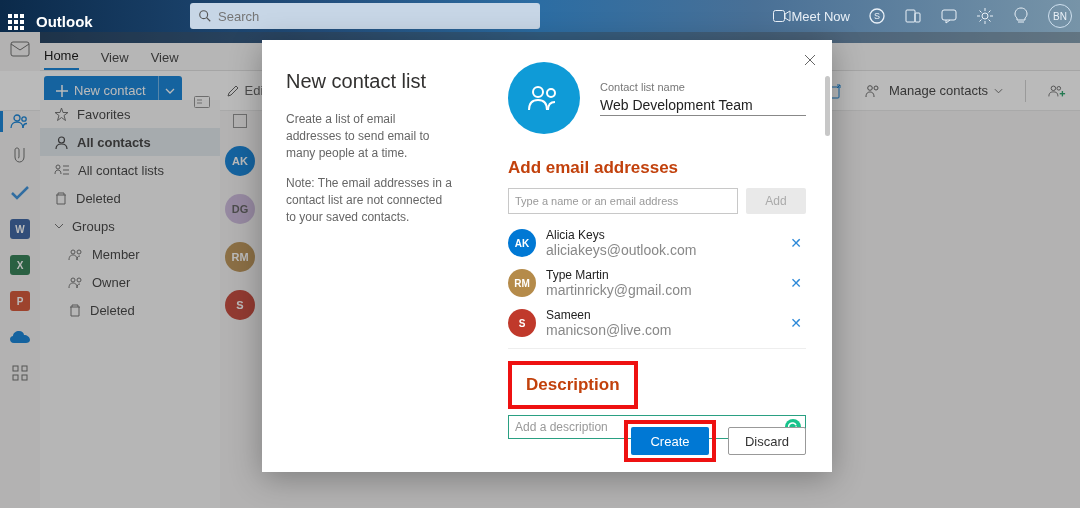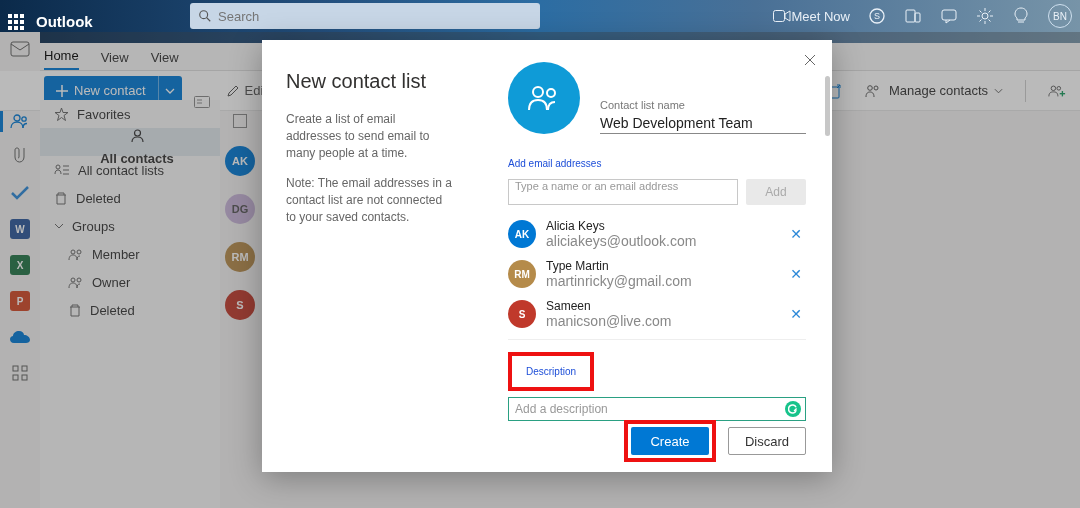--- a/index.html
+++ b/index.html
@@ -39,21 +39,21 @@
   .left-rail .r-ic.sel::before{content:"";position:absolute;left:-9px;top:0;bottom:0;width:3px;background:#0078d4;}
   .app-tile{width:20px;height:20px;border-radius:3px;display:flex;align-items:center;justify-content:center;color:#fff;font-size:10px;font-weight:600;}
   .tile-word{background:#2b579a;}
   .tile-excel{background:#217346;}
   .tile-ppt{background:#d24726;}
 
   
   .sidebar{position:absolute; left:40px; top:100px; width:180px; bottom:0; background:#f8f8f8; font-size:13px; color:#333;}
   .sidebar .item{height:28px; display:flex; align-items:center; gap:8px; padding-left:14px; cursor:pointer;}
   .sidebar .item.sub{padding-left:28px;}
-  .sidebar .item.sel{background:#dfe6ec; font-weight:600;flex-direction:column;}
+  .sidebar .item.sel{background:#dfe6ec; font-weight:600;}
   .sidebar svg{flex-shrink:0;}
   .card-ic{position:absolute; right:10px; top:-4px; color:#888;}
 
   
   .list-col{position:absolute; left:220px; top:100px; bottom:0; width:40px; display:flex;flex-direction:column; gap:18px; padding-top:14px; align-items:center;}
   .chk{width:14px;height:14px;border:1px solid #888;}
   .av{width:30px;height:30px;border-radius:50%;display:flex;align-items:center;justify-content:center;font-size:11px;font-weight:600;color:#fff;}
   .av.ak{background:#0078d4;}
   .av.dg{background:#c7b3d8;color:#555;}
   .av.rm{background:#b58b4a;}
@@ -65,28 +65,28 @@
   
   .dialog{position:absolute; left:262px; top:40px; width:570px; height:432px; background:#fff; box-shadow:0 6px 30px rgba(0,0,0,0.3); display:flex;}
   .dlg-left{width:210px; padding:30px 20px 0 24px;}
   .dlg-left h2{font-size:20px; font-weight:400; color:#323130; margin-bottom:18px;}
   .dlg-left p{font-size:12px; color:#666; line-height:1.4; margin-bottom:14px;}
   .dlg-right{flex:1; padding:22px 26px 0 36px; position:relative; overflow:hidden;}
   .dlg-close{position:absolute; right:10px; top:8px; width:24px;height:24px;display:flex;align-items:center;justify-content:center;color:#666;cursor:pointer;}
   .dlg-scroll{position:absolute; right:2px; top:36px; width:5px; height:60px; background:#c7c7c7; border-radius:3px;}
 
   .big-avatar{width:72px;height:72px;border-radius:50%;background:#0f9bd7;display:flex;align-items:center;justify-content:center;}
-  .head-row{display:flex; gap:20px; align-items:flex-end; margin-bottom:24px;}
+  .head-row{display:flex; gap:20px; align-items:center; margin-bottom:24px;}
   .head-fields{flex:1;}
   .field-lbl{font-size:11px;color:#777;}
   .field-val{border-bottom:1px solid #888; font-size:14px; color:#222; padding:2px 0 2px 0; margin-top:2px;}
 
-  .sec-lbl{font-size:10px; color:#1d4ed8; font-weight:400; margin-bottom:10px;}
+  .sec-lbl{font-size:17px; color:#c2410c; font-weight:700; margin-bottom:10px;}
   .email-row{display:flex; gap:8px; margin-bottom:14px;}
-  .email-input{flex:1; height:26px; border:1px solid #c8c8c8; font-size:11px; padding:0 6px; color:#999;display:flex;align-items:flex-start;}
+  .email-input{flex:1; height:26px; border:1px solid #c8c8c8; font-size:11px; padding:0 6px; color:#999;display:flex;align-items:center;}
   .add-btn{width:60px;height:26px;background:#e9e9e9;color:#aaa;font-size:12px;display:flex;align-items:center;justify-content:center;border-radius:2px;}
 
   .member{display:flex;align-items:center; gap:10px; margin-bottom:10px;}
   .member .mav{width:28px;height:28px;border-radius:50%;display:flex;align-items:center;justify-content:center;color:#fff;font-size:10px;font-weight:600;}
   .member .info{flex:1;}
   .member .nm{font-size:12px;color:#222;}
   .member .em{font-size:14px;color:#888;}
   .member .xrm{color:#2b88d8; font-size:14px; padding:0 4px;}
 
   .desc-box{border:4px solid #e11; padding:4px 8px 4px 8px; display:inline-block;}

